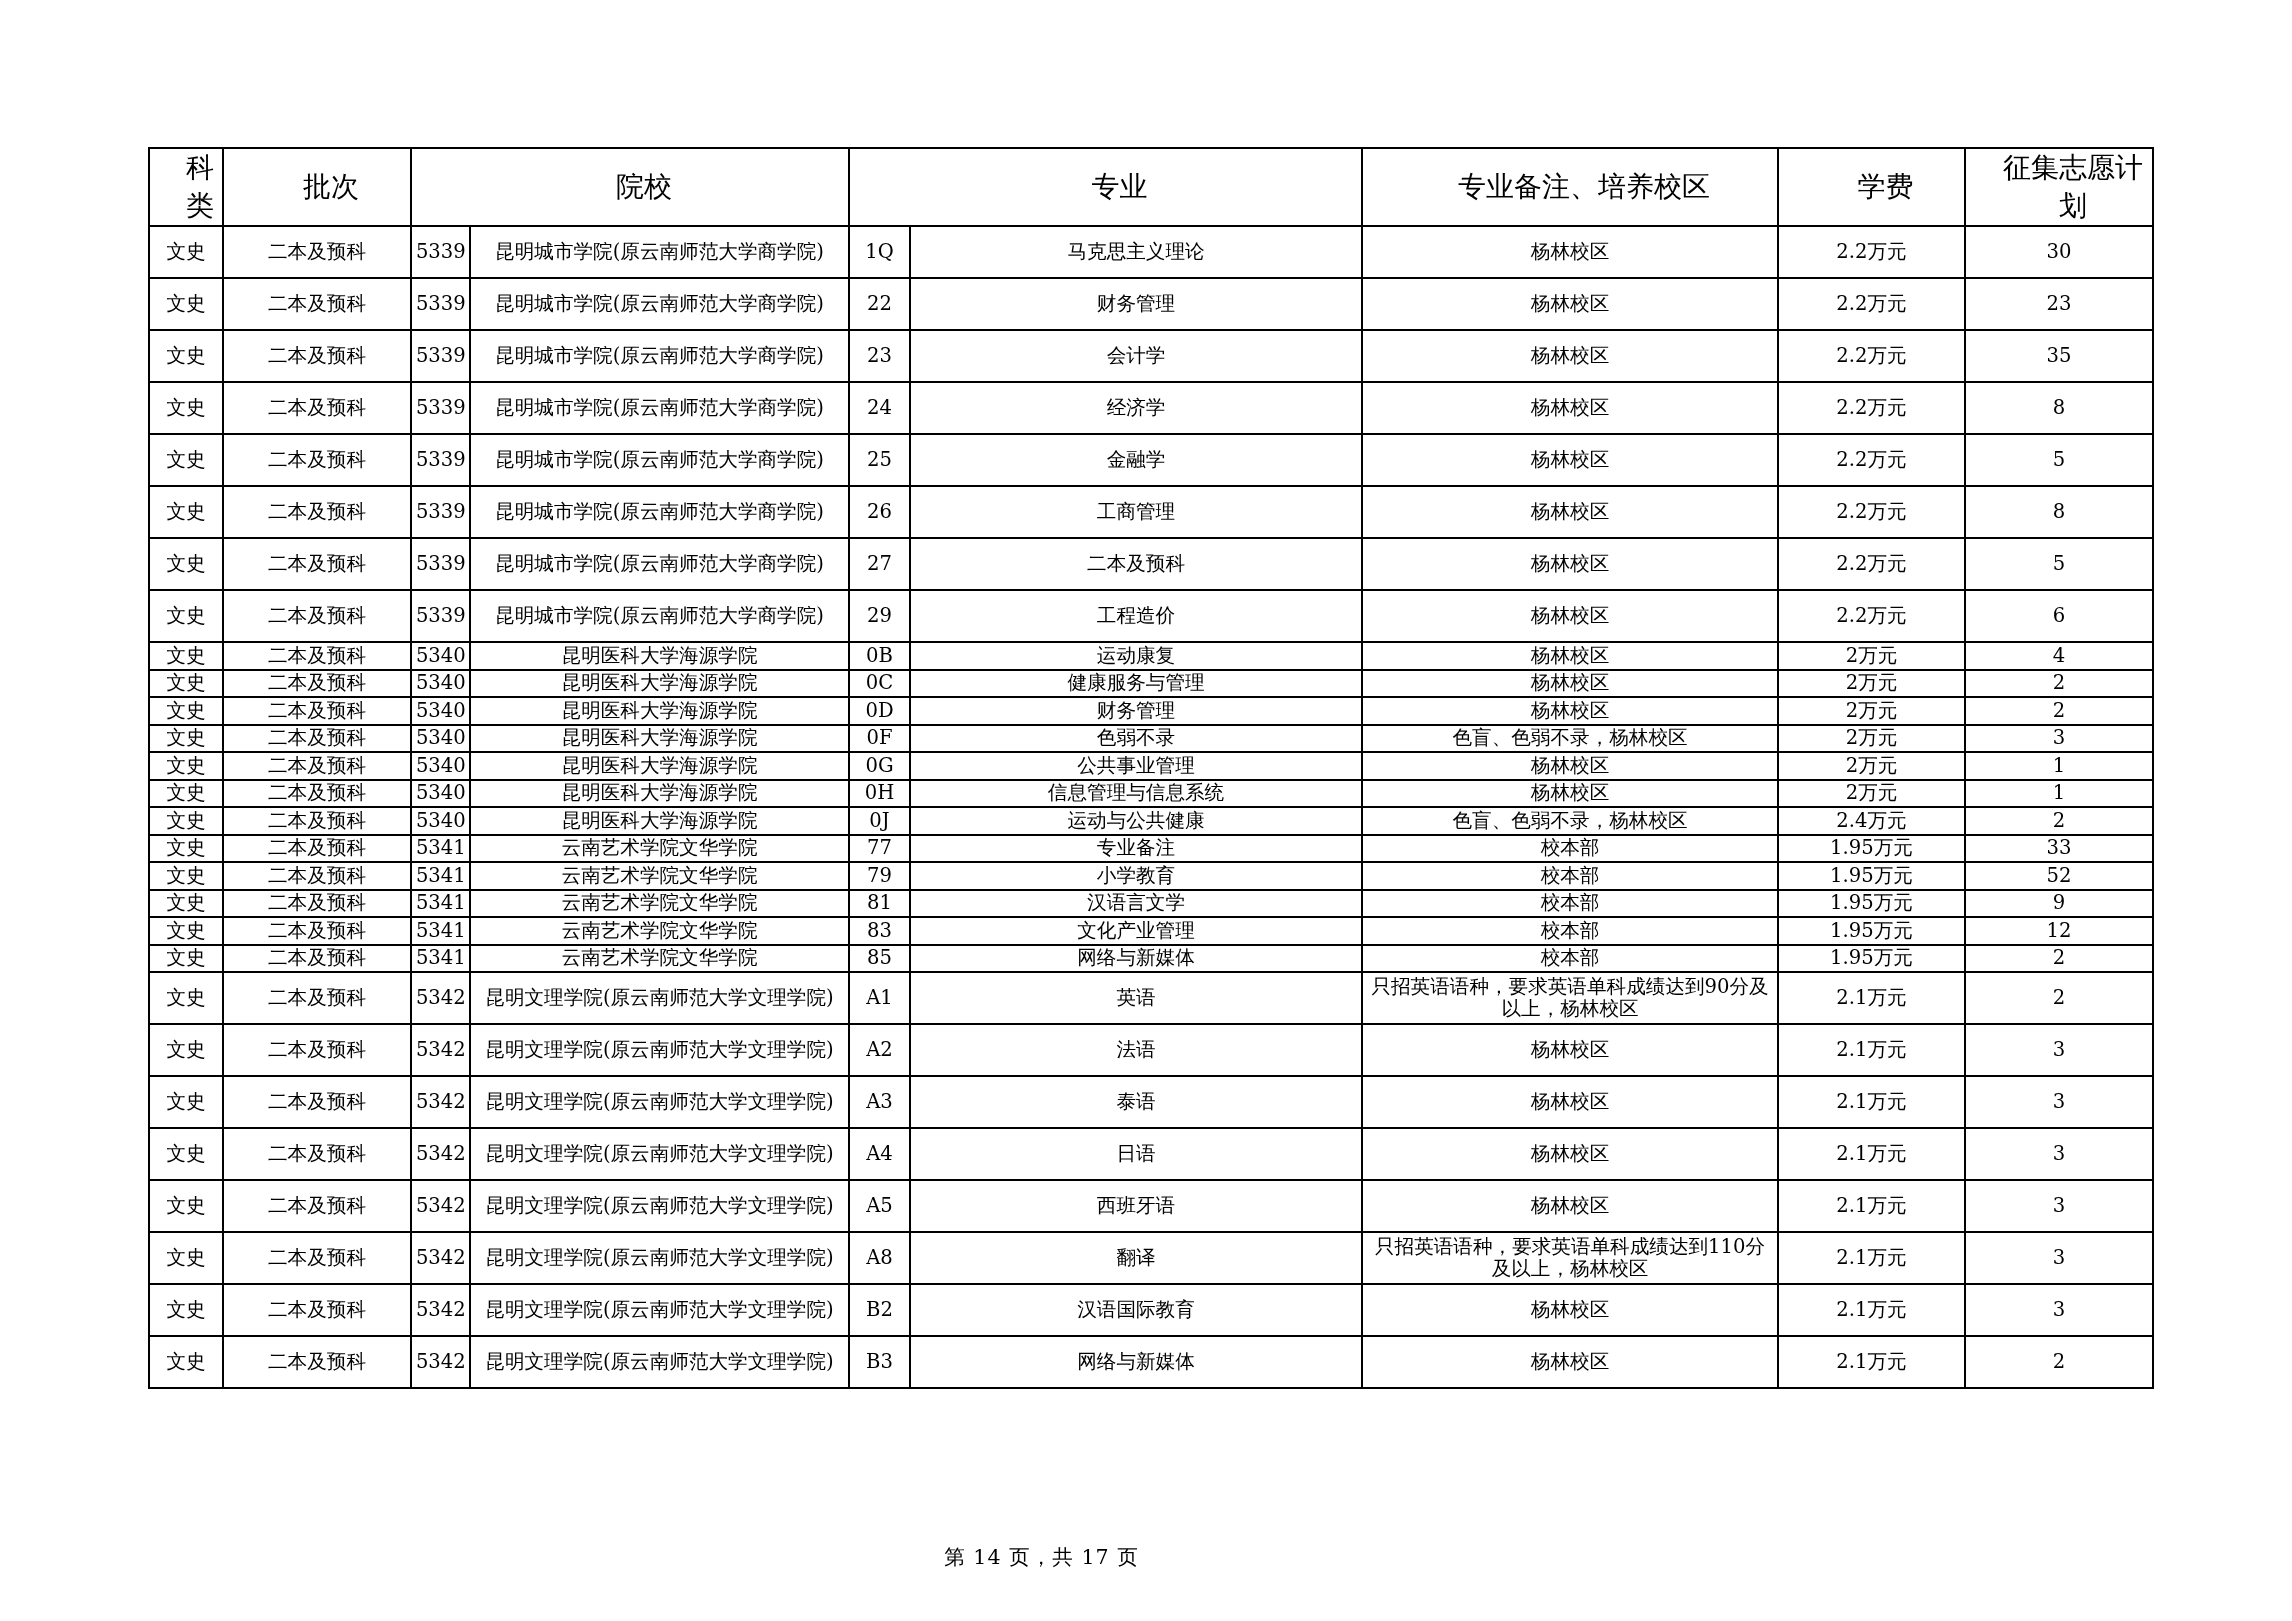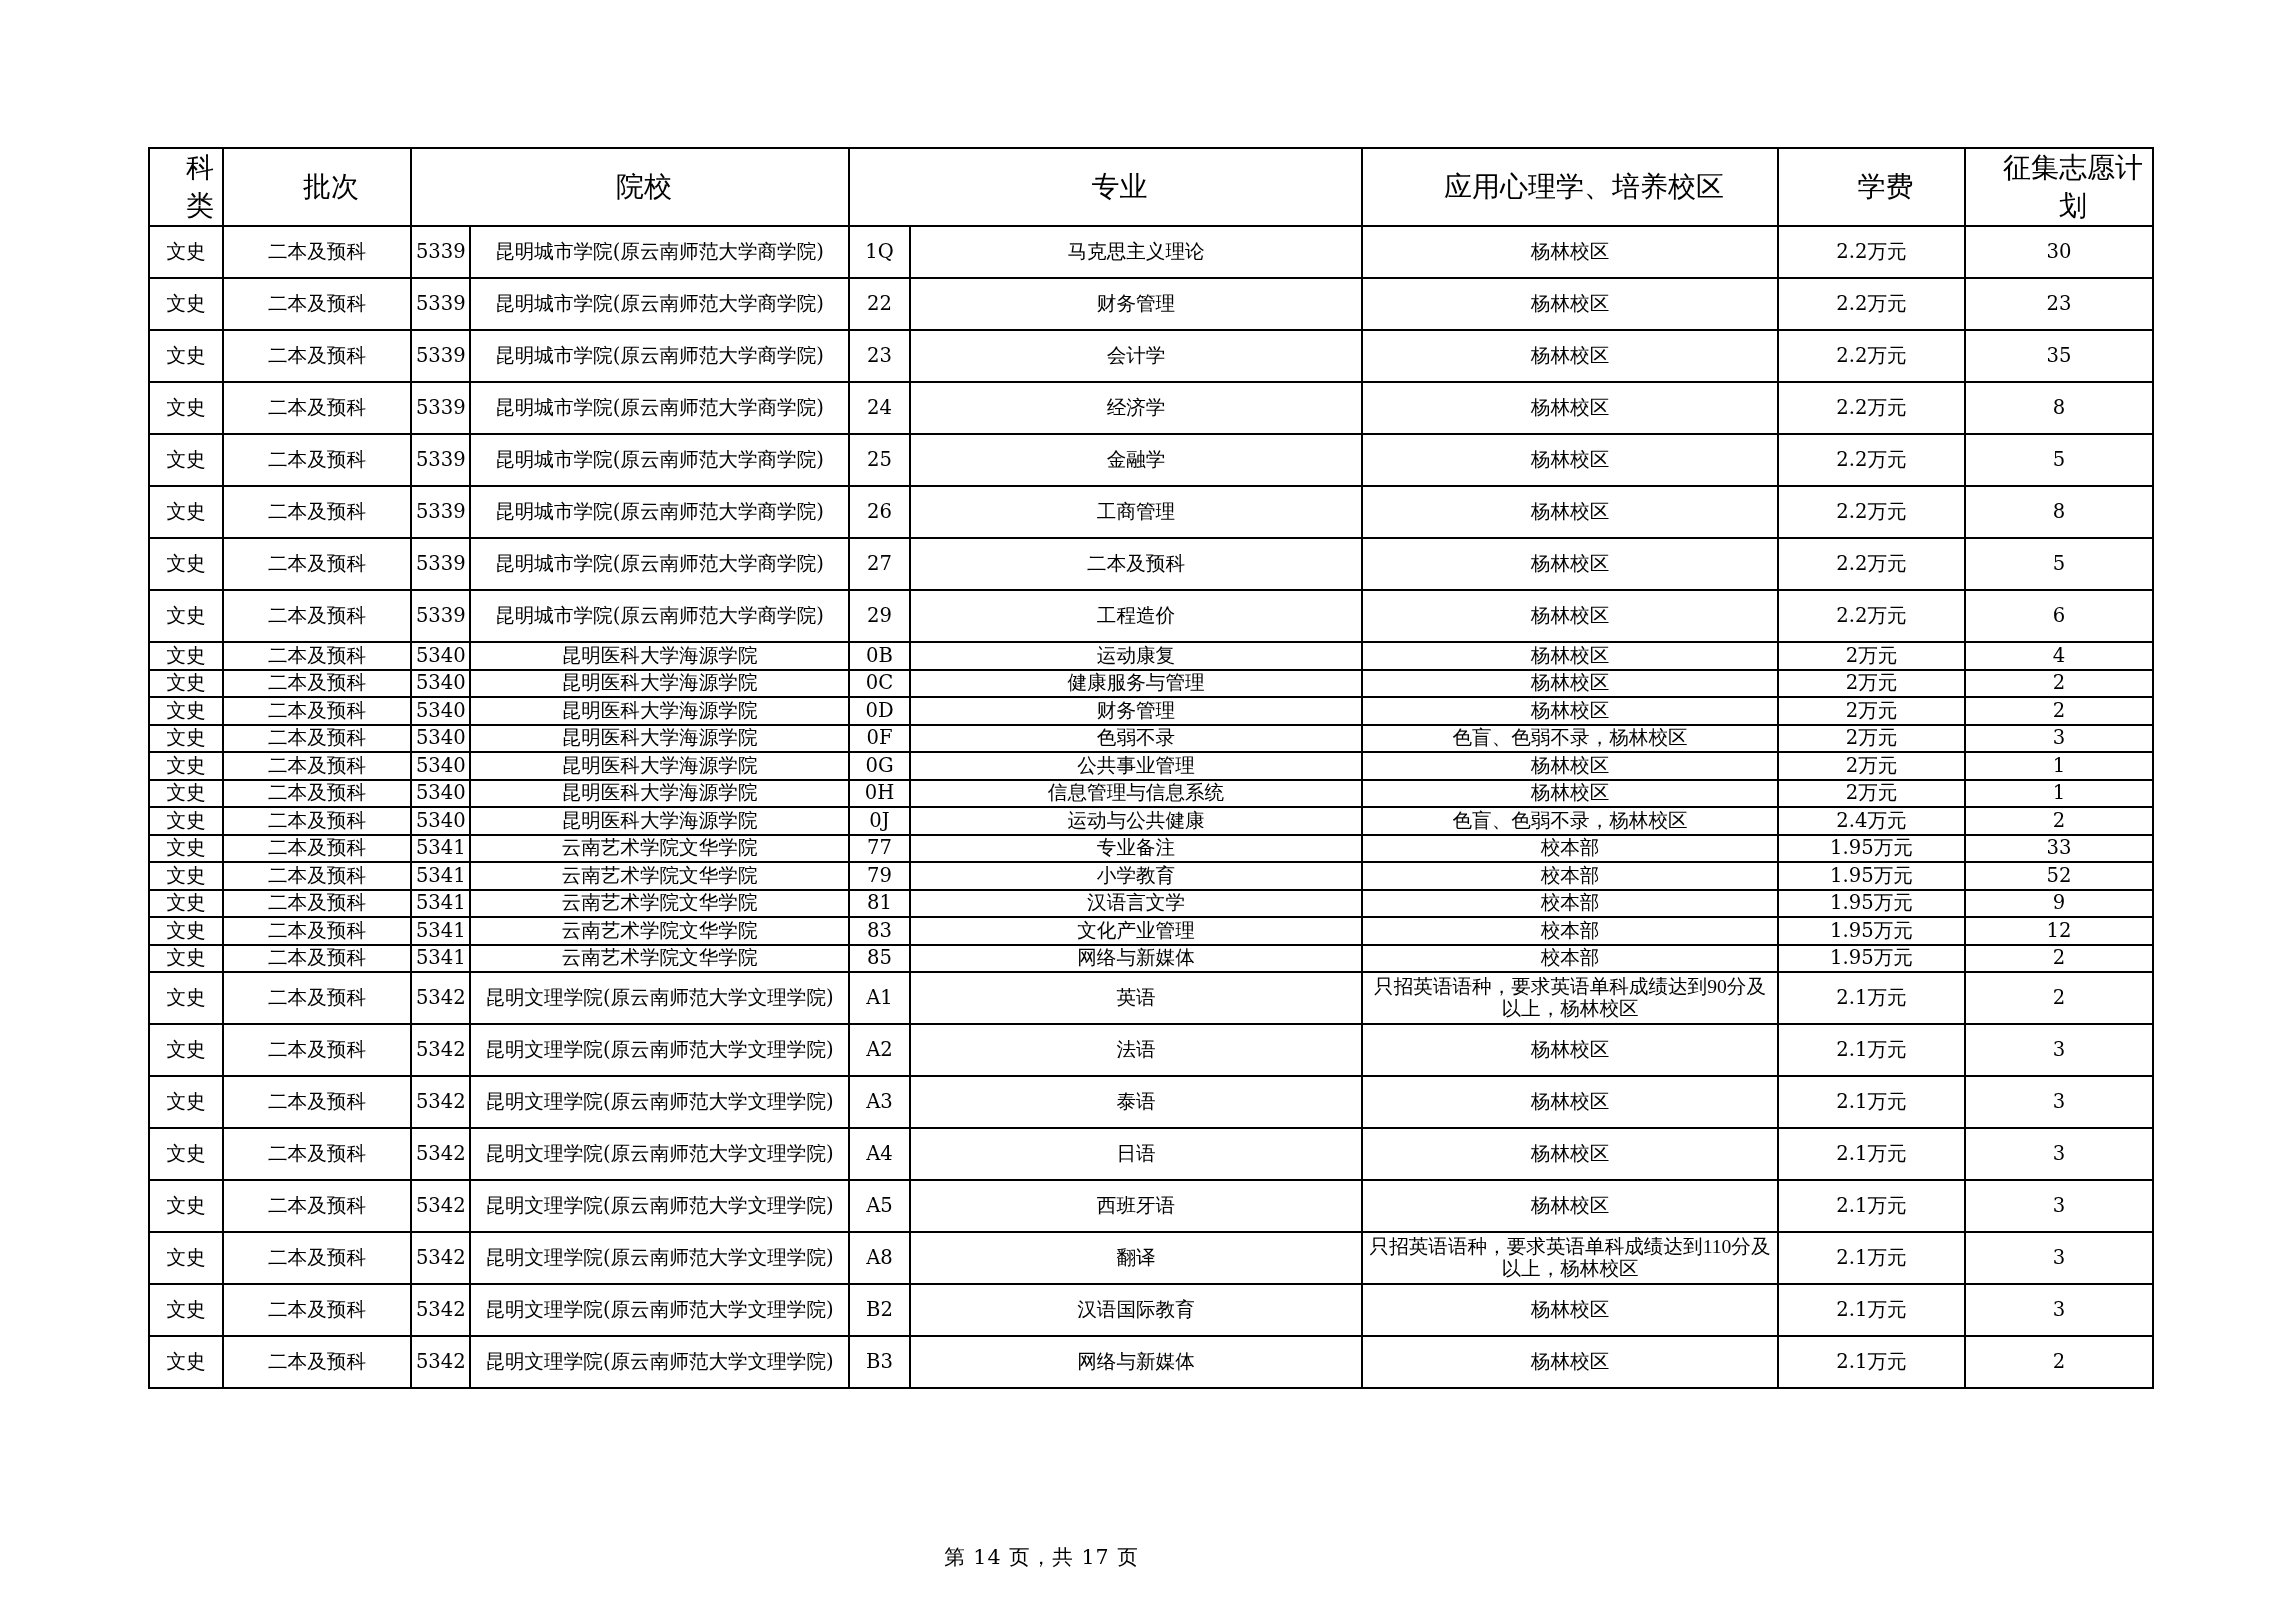--- a/index.html
+++ b/index.html
@@ -17,21 +17,21 @@
     #doc-table th {
       height: 71px; font-family: "DejaVu Sans", "Liberation Sans", sans-serif;
       font-size: 28px; font-weight: normal; padding-left: 32px;
     }
     #doc-table td { font-size: 19.6px; line-height: 21.6px; }
     tr.tall td { height: 50px; }
     tr.short td { height: 25.5px; font-size: 18.6px; line-height: 19.6px; }
     tr.wrap td { height: 50px; }
     td.left { text-align: left; margin-left: 36px; }
     td.school-wrap { font-size: 19.6px; line-height: 23.5px; padding: 0 5.9px; }
-    td.note { font-size: 18.6px; line-height: 22.5px; font-family: Liberation Serif, serif; }
+    td.note { font-size: 18.6px; line-height: 22.5px; }
     #page-footer {
       position: absolute; left: 0; width: 2083px; top: 1543px; text-align: center;
       font-size: 20.6px; letter-spacing: 1px;
     }
   </style>
 </head>
 <body>
 
 <table id="doc-table">
   <colgroup>
@@ -44,21 +44,21 @@
     <col style="width:416px">
     <col style="width:187px">
     <col style="width:188px">
   </colgroup>
   <thead>
     <tr>
       <th>科类</th>
       <th>批次</th>
       <th colspan="2">院校</th>
       <th colspan="2">专业</th>
-      <th>应用心理学、培养校区</th>
+      <th>专业备注、培养校区</th>
       <th>学费</th>
       <th>征集志愿计划</th>
     </tr>
   </thead>
   <tbody id="table-body">
       <tr class="tall">
         <td>文史</td>
         <td>二本及预科</td>
         <td class="left">5339</td>
         <td>昆明城市学院(原云南师范大学商学院)</td>

